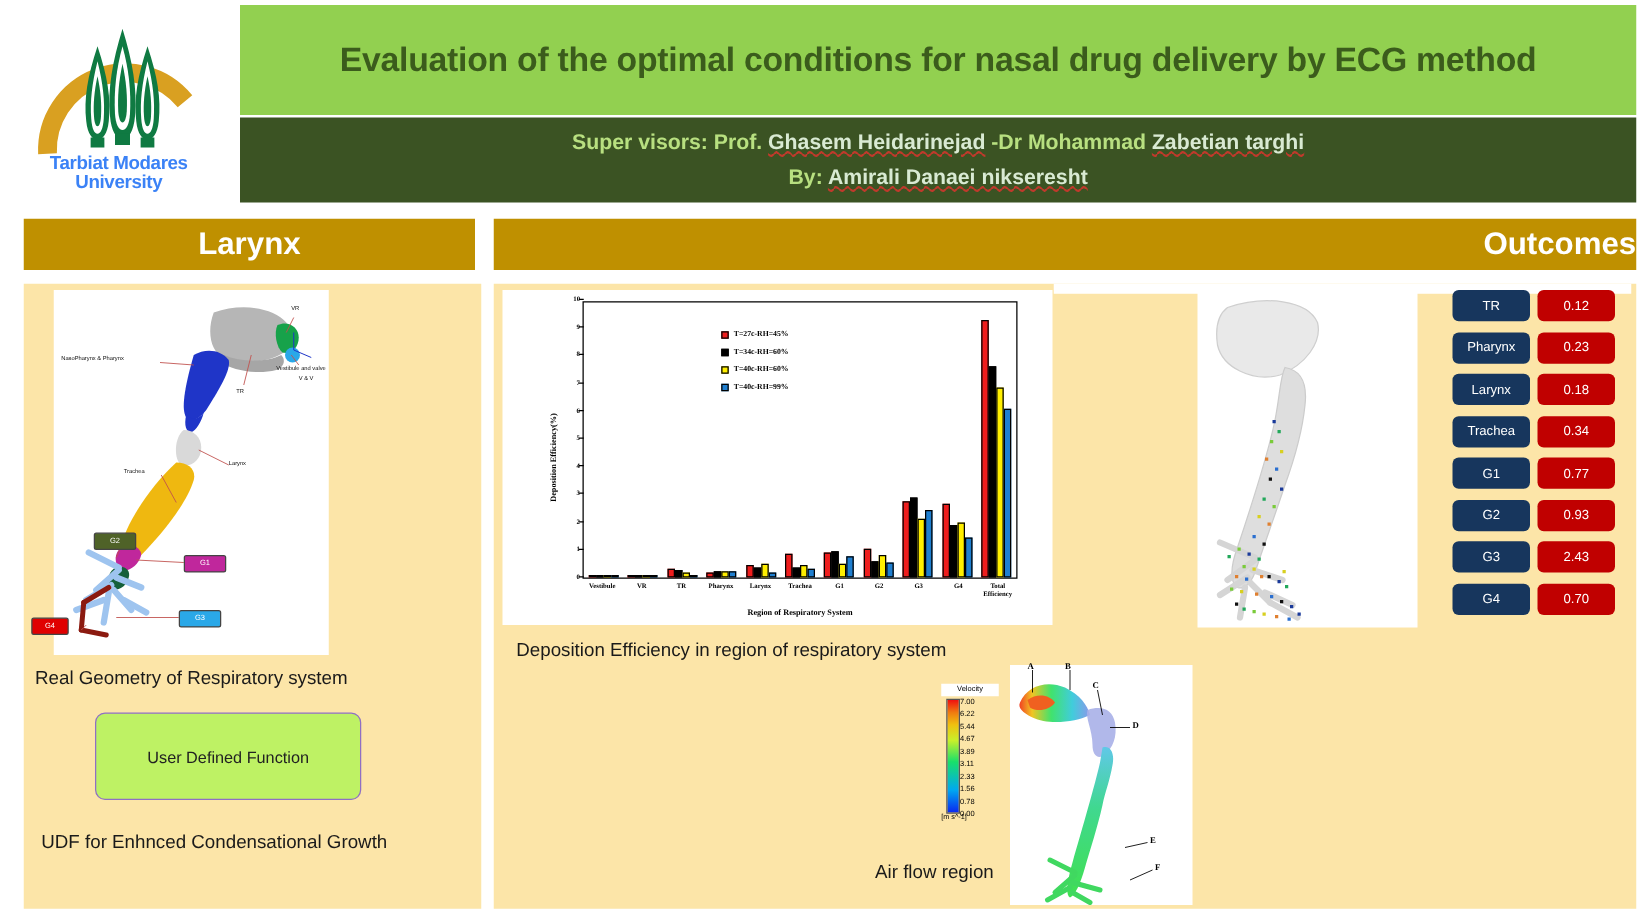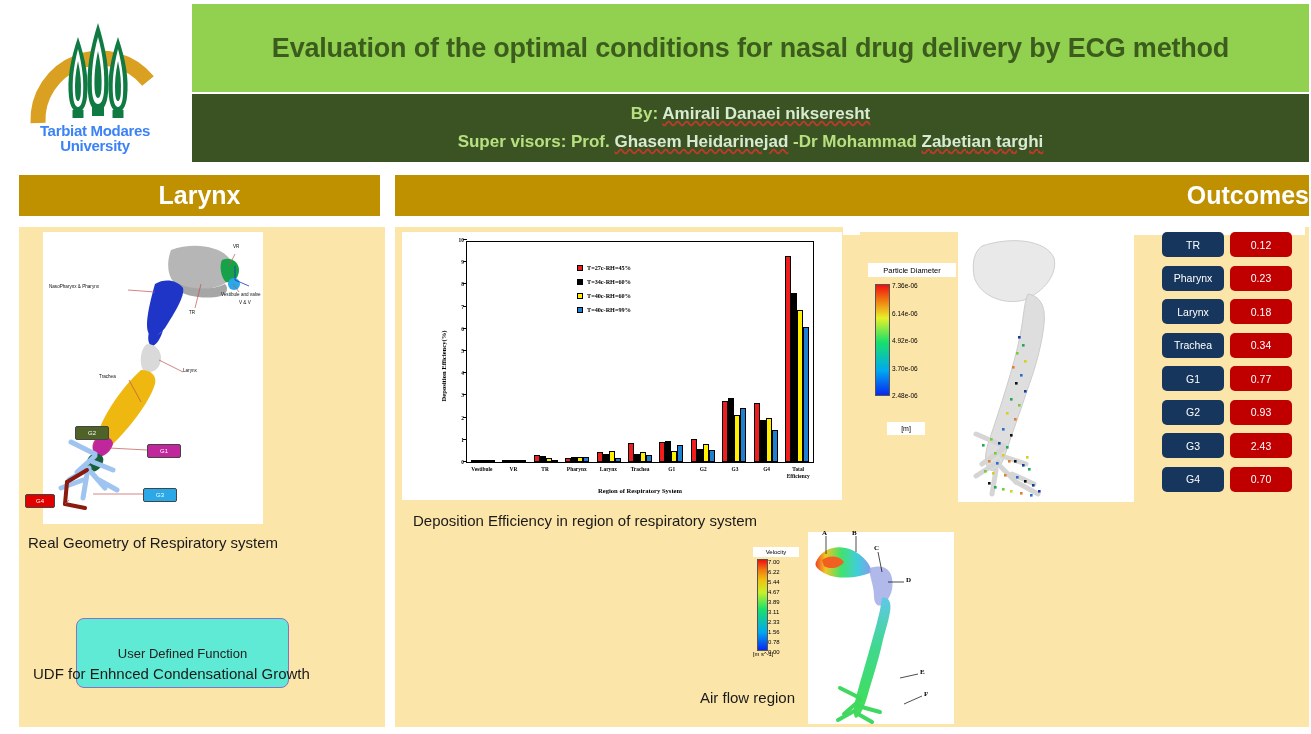--- a/index.html
+++ b/index.html
@@ -44,22 +44,22 @@
     background:#fce5a8;}
   .panel-outcomes{position:absolute;left:395px;top:227px;width:914px;height:500px;
     background:#fce5a8;}
 
   
   .geom-box{position:absolute;left:24px;top:5px;width:220px;height:292px;
     background:#ffffff;}
   .cap{position:absolute;font-size:15px;color:#1a1a1a;}
   .cap-geom{left:9px;top:307px;width:350px;text-align:left;}
   .udf-box{position:absolute;left:57px;top:343px;width:211px;height:68px;
-    background:#5eead4;border:1px solid #8f6fc4;border-radius:8px;
-    display:flex;align-items:center;justify-content:center;margin-top:48px;}
+    background:#bef264;border:1px solid #8f6fc4;border-radius:8px;
+    display:flex;align-items:center;justify-content:center;}
   .udf-box span{font-size:13px;color:#222;}
   .cap-udf{left:14px;top:438px;width:350px;}
 
   
   .chart-frame{position:absolute;left:7px;top:5px;width:440px;height:268px;
     background:#ffffff;}
   .chart-inner{position:absolute;left:0;top:0;width:440px;height:268px;}
   .plot-area{position:absolute;left:64px;top:9px;width:348px;height:222px;
     border:1.2px solid #000;background:#fff;box-sizing:border-box;}
   .bars-layer{position:absolute;left:0;bottom:0;width:100%;height:100%;
@@ -167,24 +167,24 @@
         </div>
       </div>
     </div>
 
     <div class="title-bar">
       <h1>Evaluation of the optimal conditions for nasal drug delivery by ECG method</h1>
     </div>
 
     <div class="authors-bar">
       <div class="authors-line">
-        <span>By: </span><span class="uw sq">Amirali Danaei nikseresht</span>
+        <span>Super visors: Prof. </span><span class="uw sq">Ghasem Heidarinejad</span><span> -Dr Mohammad </span><span class="uw sq">Zabetian targhi</span>
       </div>
       <div class="authors-line">
-        <span>Super visors: Prof. </span><span class="uw sq">Ghasem Heidarinejad</span><span> -Dr Mohammad </span><span class="uw sq">Zabetian targhi</span>
+        <span>By: </span><span class="uw sq">Amirali Danaei nikseresht</span>
       </div>
     </div>
   </div>
 
   <div class="sec-methods">
     <span class="sec-title">Larynx</span>
   </div>
   <div class="sec-outcomes">
     <span class="sec-title">Outcomes</span>
   </div>
@@ -401,32 +401,20 @@
             <div class="xlab">G3</div>
             <div class="xlab">G4</div>
             <div class="xlab">Total<br>Efficiency</div>
           </div>
         <div class="x-title">Region of Respiratory System</div>
       </div>
     </div>
 
     <div class="cap-dep">Deposition Efficiency in region of respiratory system</div>
 
-    <div class="pd-box">
-      <div class="pd-title">Particle Diameter</div>
-      <div class="pd-bar"></div>
-      <div class="pd-ticks" id="pdticks">
-          <div class="pd-tick" style="top: 0px;">7.36e-06</div>
-          <div class="pd-tick" style="top: 27.5px;">6.14e-06</div>
-          <div class="pd-tick" style="top: 55px;">4.92e-06</div>
-          <div class="pd-tick" style="top: 82.5px;">3.70e-06</div>
-          <div class="pd-tick" style="top: 110px;">2.48e-06</div>
-        </div>
-      <div class="pd-unit">[m]</div>
-    </div>
 
     <div class="dep3d">
       <svg width="176" height="270" viewBox="0 0 176 270">
         <path d="M24 14 C54 4 88 8 96 26 C100 42 86 60 66 68 C44 74 20 62 16 44 C14 30 16 20 24 14 Z" fill="#e9e9e9" stroke="#cfcfcf" stroke-width="1"></path>
         <path d="M70 62 C82 64 88 74 86 92 C84 112 78 134 70 156 C62 180 54 202 48 220 C44 234 38 240 32 238 C26 234 26 222 32 206 C42 176 56 134 62 104 C66 84 66 70 70 62 Z" fill="#dedede" stroke="#cccccc" stroke-width="1"></path>
         <g stroke="#d5d5d5" stroke-width="5" stroke-linecap="round">
           <line x1="46" y1="214" x2="18" y2="202"></line>
           <line x1="46" y1="216" x2="24" y2="232"></line>
           <line x1="44" y1="224" x2="68" y2="232"></line>
           <line x1="40" y1="230" x2="18" y2="244"></line>

